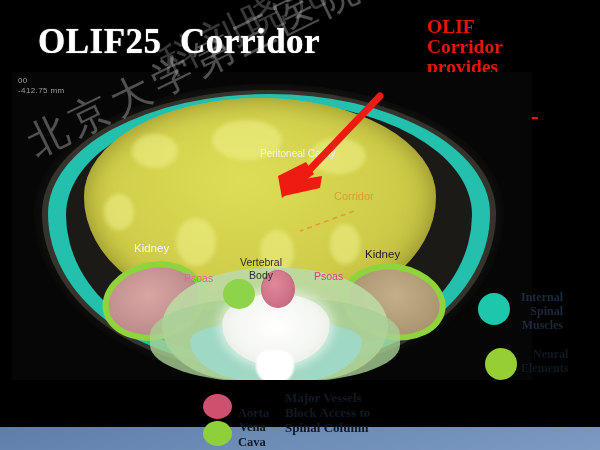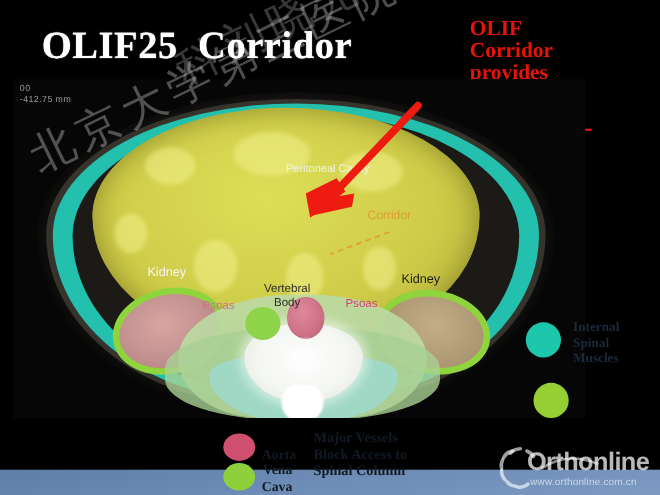--- a/index.html
+++ b/index.html
@@ -196,20 +196,21 @@
   #dash { position: absolute; left: 284px; top: 135px; width: 60px; height: 28px; }
   .rdot { position: absolute; border-radius: 50%; }
   #rdot1 { left: 478px; top: 293px; width: 32px; height: 32px; background: #1cc7ab; }
   #rdot2 { left: 485px; top: 348px; width: 32px; height: 32px; background: #96cf33; }
   .rtext {
     position: absolute;
     font-family: "Liberation Serif", serif;
     font-weight: bold;
     font-size: 12px;
     line-height: 1.18;
+    text-align: right;
   }
   #rtext1 { left: 521px; top: 290px; color: #1b2a3c; }
   #rtext2 { left: 521px; top: 347px; color: #0e1822; }
 
   
   .bdot { position: absolute; border-radius: 50%; }
   #bdot1 { left: 203px; top: 394px; width: 29px; height: 25px; background: #cf4f6e; }
   #bdot2 { left: 203px; top: 421px; width: 29px; height: 25px; background: #8ed03c; }
   .btext {
     position: absolute;
@@ -346,49 +347,37 @@
   </div>
 
   <div class="rdot" id="rdot1"></div>
   <div class="rtext" id="rtext1">
     <div>Internal</div>
     <div>Spinal</div>
     <div>Muscles</div>
   </div>
 
   <div class="rdot" id="rdot2"></div>
+  <div class="rtext" id="rtext2">
+    <div>Neural</div>
+    <div>Elements</div>
+  </div>
 
   <div class="bdot" id="bdot1"></div>
   <div class="btext" id="btext1">Aorta</div>
 
   <div class="bdot" id="bdot2"></div>
   <div class="btext" id="btext2">
     <div>Vena</div>
     <div>Cava</div>
   </div>
 
   <div class="btext" id="btext3">
     <div>Major Vessels</div>
     <div>Block Access to</div>
     <div>Spinal Column</div>
   </div>
 
   <div id="wm-cn">北京大学第三医院骨科刘晓光教授</div>
   <div id="wm-cn2">科刘晓光教授</div>
 
-  <div id="logo">
-    <svg width="142" height="44" viewBox="0 0 142 44">
-      <g fill="none" stroke="rgba(255,255,255,.62)" stroke-width="3.2" stroke-linecap="round">
-        <path d="M14 6 a11 11 0 0 0 -8 6"></path>
-        <path d="M21 4 a13 13 0 0 0 -9 4"></path>
-        <path d="M5 14 a11 11 0 0 0 -1 8"></path>
-        <path d="M4 24 a11 11 0 0 0 3 8"></path>
-        <path d="M9 34 a11 11 0 0 0 8 4"></path>
-        <path d="M19 39 a12 12 0 0 0 9 -3"></path>
-        <path d="M27 6 a13 13 0 0 1 6 5"></path>
-      </g>
-      <path d="M40 22 q24 -16 52 -4" fill="none" stroke="rgba(255,255,255,.55)" stroke-width="2.4"></path>
-    </svg>
-    <div class="brand">Orthonline</div>
-    <div class="url">www.orthonline.com.cn</div>
-  </div>
 
 </div>
 
 </body></html>

